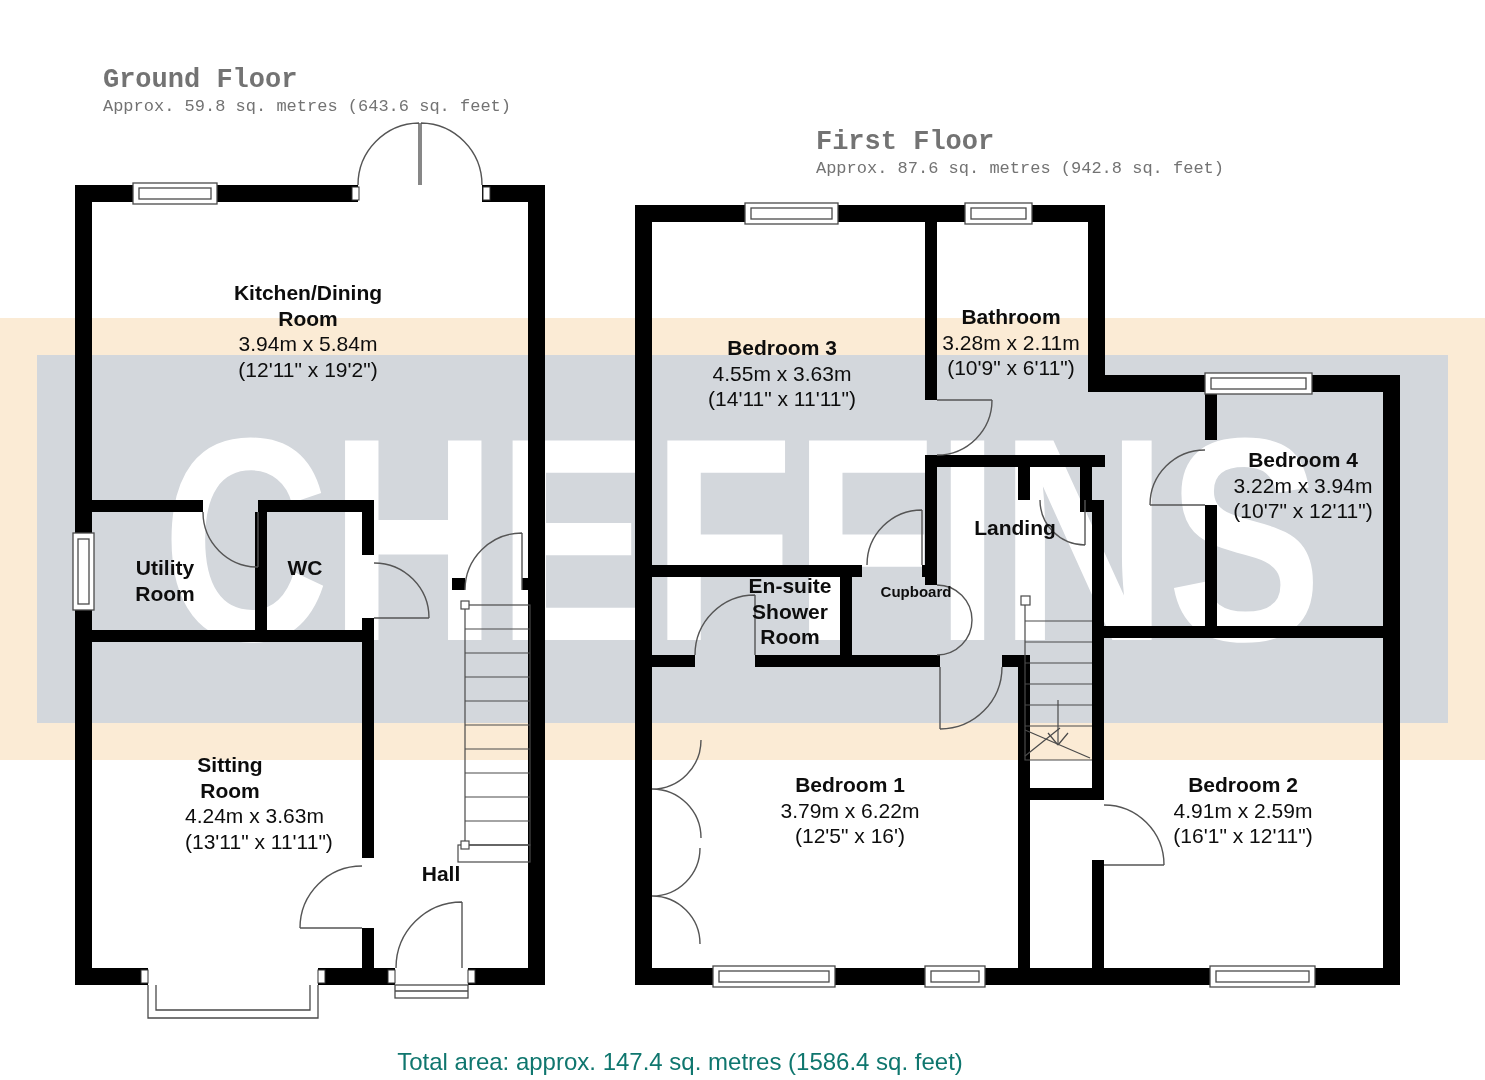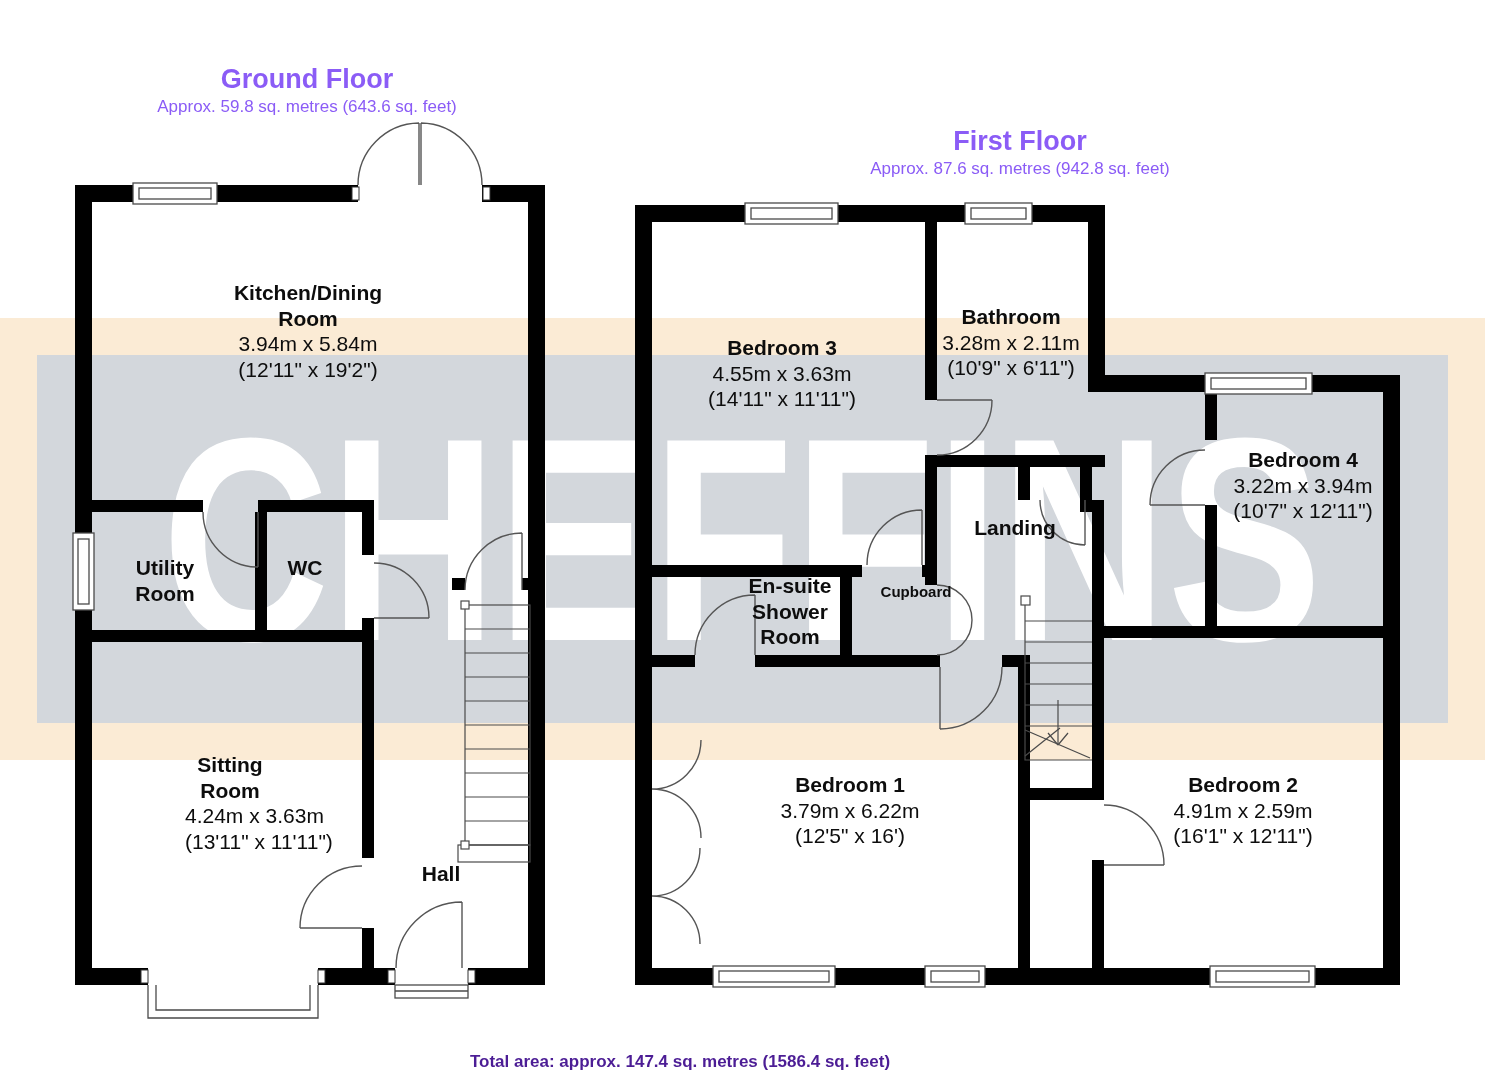--- a/index.html
+++ b/index.html
@@ -1,26 +1,26 @@
 <!DOCTYPE html>
 <html><head>
 <meta charset="utf-8">
 <style>
   html,body{margin:0;padding:0;background:#ffffff;}
   .page{position:relative;width:1485px;height:1080px;background:#ffffff;overflow:hidden;
         font-family:"Liberation Sans","DejaVu Sans",sans-serif;}
   .page svg{position:absolute;left:0;top:0;}
-  .floor-title{position:absolute;transform:translate(-50%,-50%);text-align:center;color:#8b5cf6;white-space:nowrap;}
+  .floor-title{position:absolute;transform:translate(-50%,-50%);text-align:left;color:#737373;white-space:nowrap;font-family:Liberation Mono, monospace;}
   .floor-title .t{font-size:27px;font-weight:bold;}
   .floor-title .s{font-size:17px;margin-top:2px;}
   .room-label{position:absolute;transform:translate(-50%,-50%);text-align:center;color:#0d0d0d;line-height:1.22;}
   .room-name{font-weight:bold;font-size:21px;}
   .room-name.small{font-size:15px;}
   .room-dims{font-size:21px;}
-  .footer-text{position:absolute;transform:translate(-50%,-50%);font-size:17px;color:#4c1d95;white-space:nowrap;font-weight:bold;}
+  .footer-text{position:absolute;transform:translate(-50%,-50%);font-size:24px;color:#0f766e;white-space:nowrap;}
 </style>
 </head>
 <body>
 
 <div class="page">
 
   <svg width="1485" height="1080" viewBox="0 0 1485 1080">
 
     <g>
       <rect x="0" y="318" width="1485" height="442" fill="#FBEBD5"></rect>

